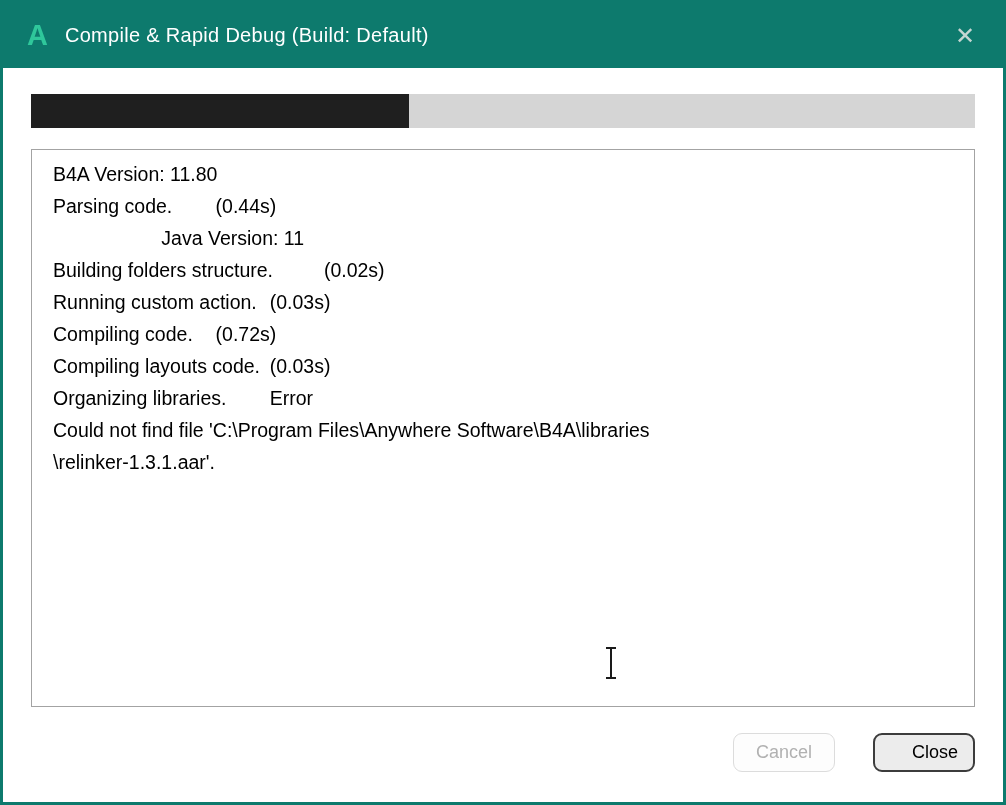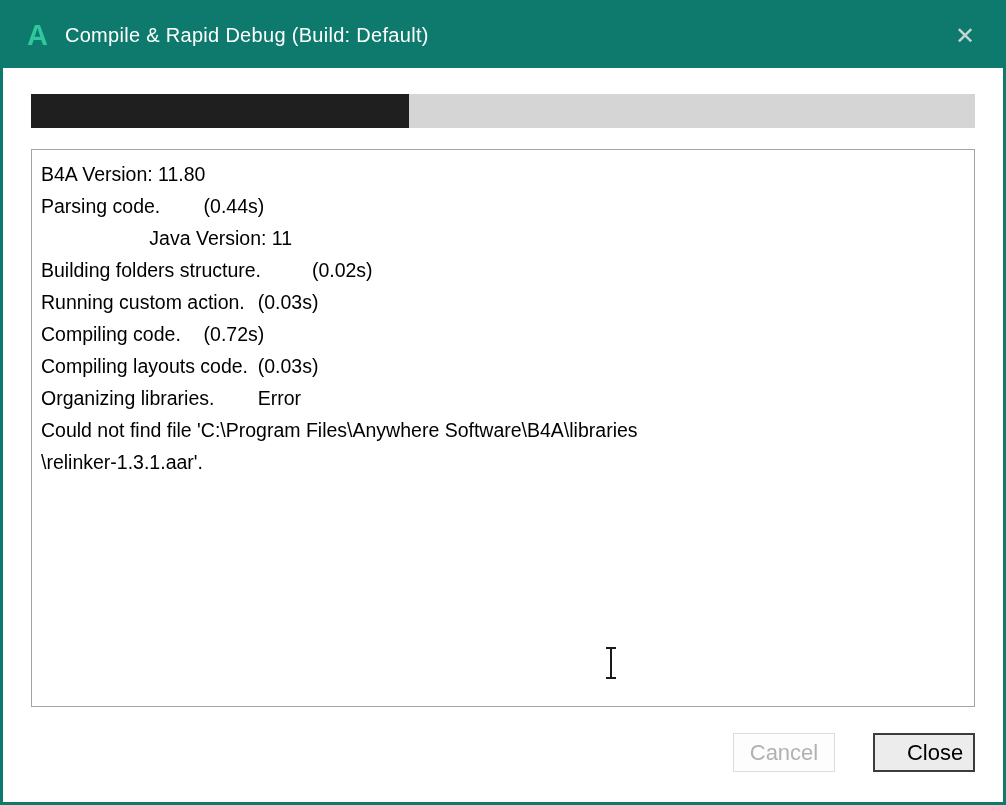--- a/index.html
+++ b/index.html
@@ -69,45 +69,46 @@
   }
   .progress-fill {
     height: 100%;
     width: 0;
     background: var(--progress-fill, #1f1f1f);
   }
   .log-output {
     height: 558px;
     border: 1px solid #a3a3a3;
     background: #ffffff;
-    padding: 8px 9px;
+    padding: 8px 21px;
     color: #000000;
     font-size: 19.5px;
     line-height: 32px;
     white-space: pre-wrap;
     tab-size: 10;
     overflow: hidden;
     cursor: text;
   }
   .button-row {
     display: flex;
     justify-content: flex-end;
     align-items: center;
     gap: 38px;
     margin-top: 26px;
   }
   .btn {
     width: 102px;
     height: 39px;
     font-family: "Liberation Sans", sans-serif;
-    font-size: 22px;
+    font-size: 18px;
     display: flex;
     align-items: center;
     justify-content: center;
     cursor: default;
+    border-radius: 9px;
   }
   .btn-cancel {
     background: #fdfdfd;
     border: 1px solid #dcdcdc;
     color: #b1b1b1;
   }
   .btn-close {
     background: #ececec;
     border: 2px solid #3c3c3c;
     color: #000000;

